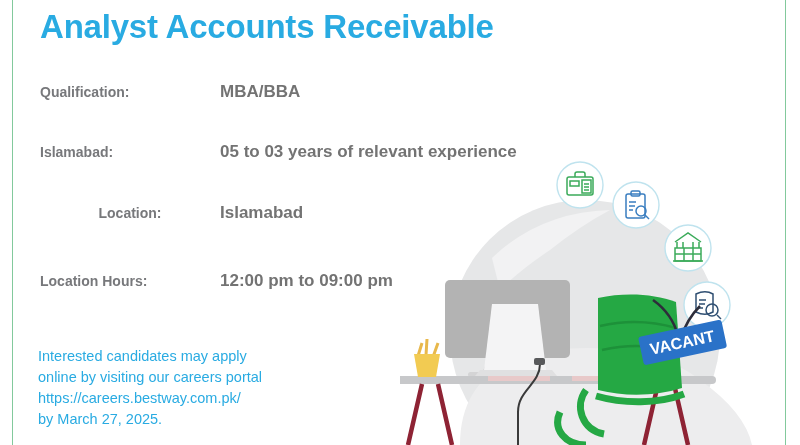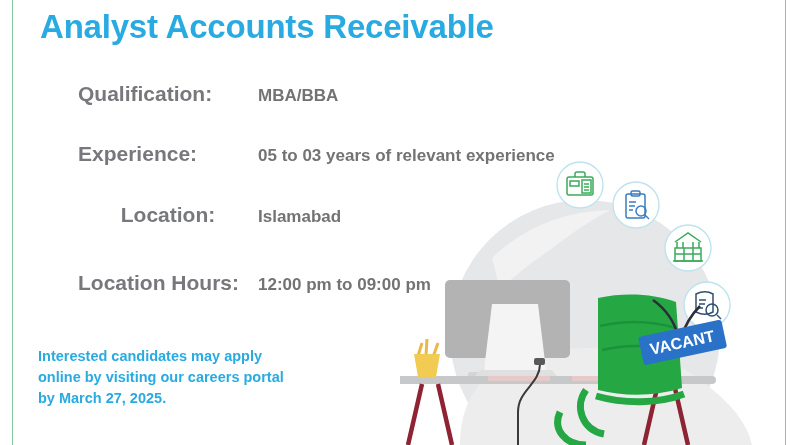--- a/index.html
+++ b/index.html
@@ -51,42 +51,41 @@
     white-space: nowrap;
   }
   .row {
     position: absolute;
     left: 40px;
     white-space: nowrap;
   }
   .row .label {
     display: inline-block;
     width: 180px;
-    font-size: 21px;
+    font-size: 14px;
     font-weight: bold;
     color: #77787b;
     vertical-align: baseline;
-    margin-left: 38px;
   }
   .row .value {
     font-size: 17px;
     font-weight: bold;
     color: #737373;
   }
   .row-0 { top: 82px; }
   .row-1 { top: 142px; }
   .row-2 { top: 203px; text-align: center; }
   .row-3 { top: 271px; }
 
   .apply {
     position: absolute;
     left: 38px;
     top: 346px;
     font-size: 14.5px;
-    font-weight: bold;
+    font-weight: normal;
     color: #29abe2;
     line-height: 21px;
   }
   .apply div { white-space: nowrap; }
 </style>
 </head>
 <body>
 
 <div id="poster">
 
@@ -193,30 +192,31 @@
     </svg>
   </div>
 
   <div class="title">Analyst Accounts Receivable</div>
 
   <div class="row row-0">
     <span class="label">Qualification:</span><span class="value">MBA/BBA</span>
   </div>
 
   <div class="row row-1">
-    <span class="label">Experience:</span><span class="value">05 to 03 years of relevant experience</span>
+    <span class="label">Islamabad:</span><span class="value">05 to 03 years of relevant experience</span>
   </div>
 
   <div class="row row-2">
     <span class="label">Location:</span><span class="value">Islamabad</span>
   </div>
 
   <div class="row row-3">
     <span class="label">Location Hours:</span><span class="value">12:00 pm to 09:00 pm</span>
   </div>
 
   <div class="apply">
     <div>Interested candidates may apply</div>
     <div>online by visiting our careers portal</div>
+    <div>https://careers.bestway.com.pk/</div>
     <div>by March 27, 2025.</div>
   </div>
 
 </div>
 
 </body></html>

